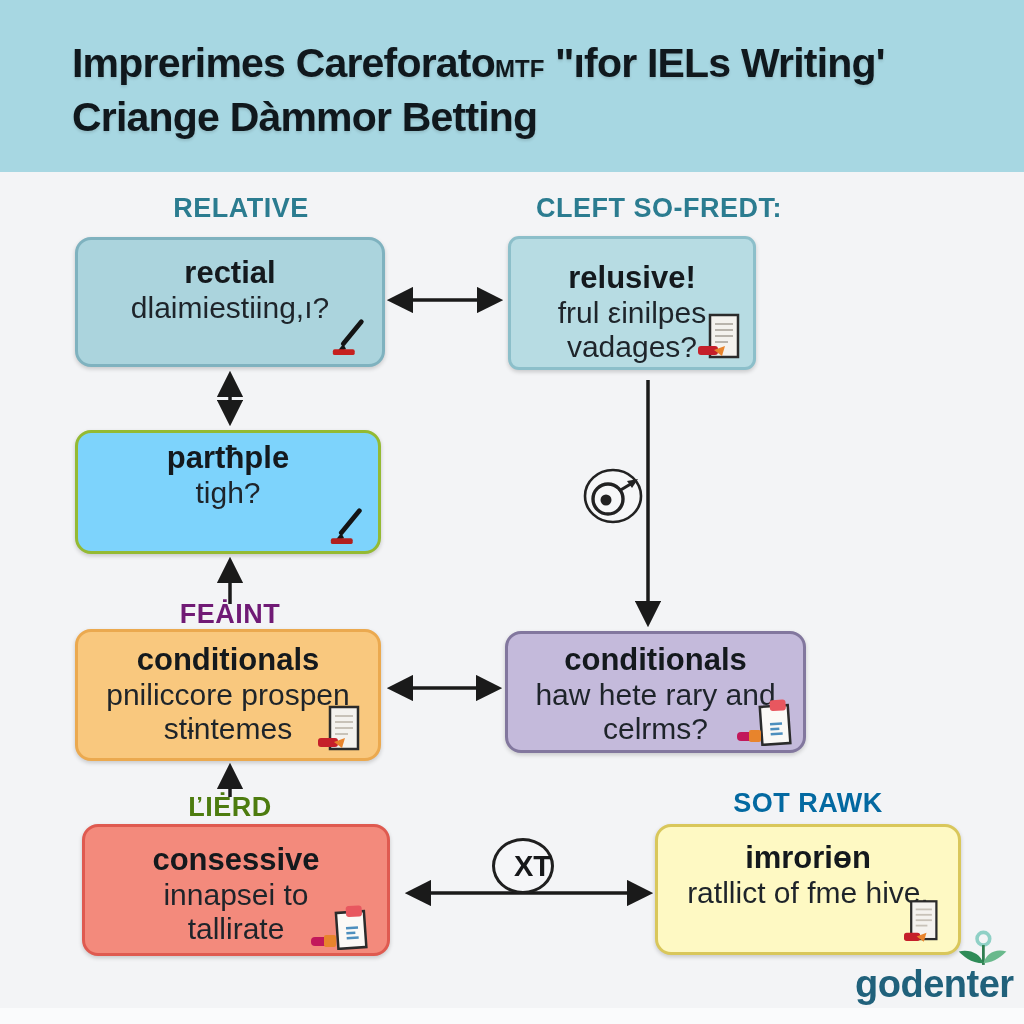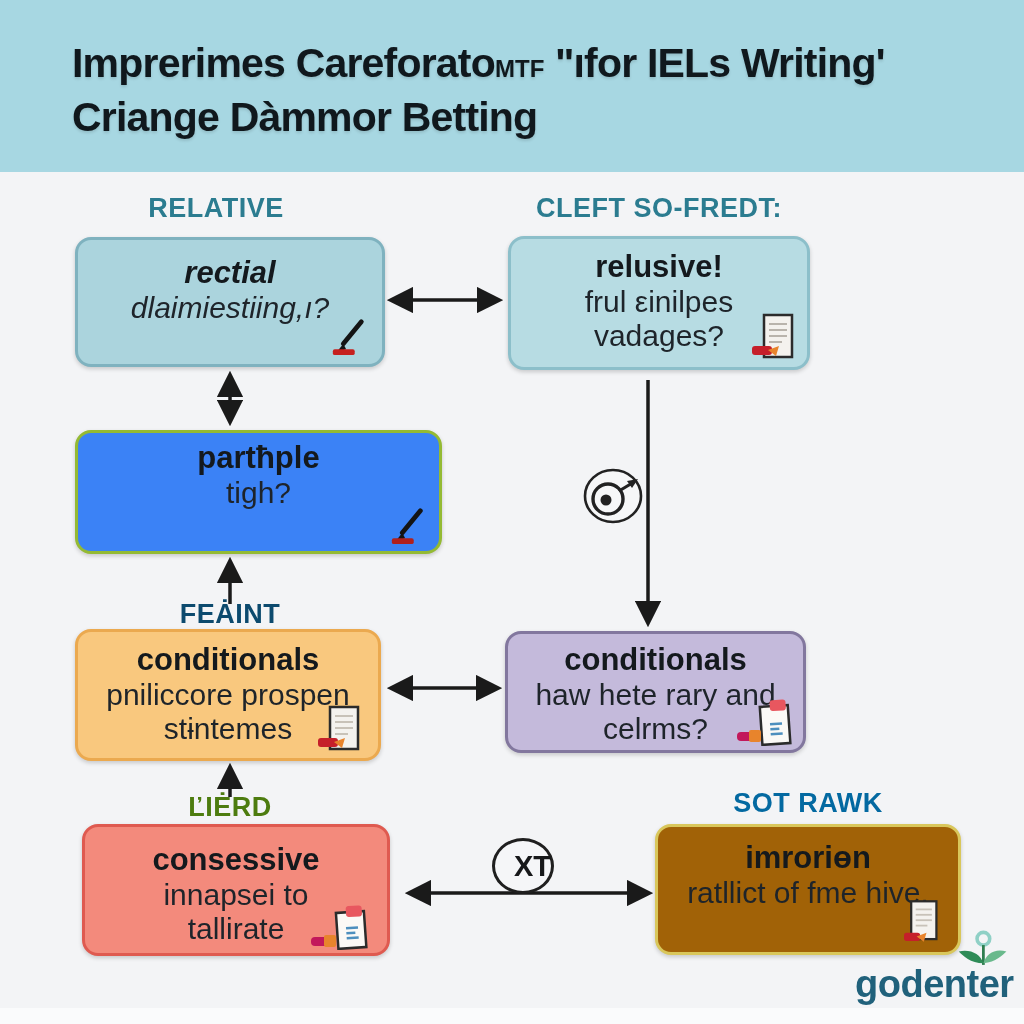--- a/index.html
+++ b/index.html
@@ -13,39 +13,39 @@
   .title-l1, .title-l2 {
     position:absolute; left:72px; color:#10181d; font-weight:800;
     font-size:41px; letter-spacing:-0.8px; white-space:nowrap;
     text-shadow:0 2px 3px rgba(0,0,0,0.12);
   }
   .title-l1 { top:40px; }
   .title-l2 { top:94px; }
   .t-small { font-size:24px; font-weight:700; letter-spacing:0; }
   
   .section-label { position:absolute; font-size:27px; font-weight:700; text-align:center; letter-spacing:0.5px; }
-  .lbl-relative { left:61px;  top:193px; width:310px; color:#2b7c90; }
+  .lbl-relative { left:86px;  top:193px; width:310px; color:#2b7c90; }
   .lbl-cleft    { left:508px; top:193px; width:302px; color:#2b7c90; }
-  .lbl-feaint   { left:75px;  top:599px; width:310px; color:#0c4a6e; }
+  .lbl-feaint   { left:75px;  top:599px; width:310px; color:#701a75; }
   .lbl-lierd    { left:80px;  top:792px; width:300px; color:#4d7c0f; }
   .lbl-sot      { left:655px; top:788px; width:306px; color:#0369a1; }
   
   .node {
     position:absolute; box-sizing:border-box; border-radius:16px; border:3px solid;
     text-align:center; box-shadow:0 2px 4px rgba(0,0,0,0.18); z-index:2;
   }
   .node-title { font-size:31px; font-weight:700; color:#14191d; line-height:37px; }
   .node-line  { font-size:30px; color:#1e242a; line-height:34px; }
-  .node-relative   { left:75px;  top:237px; width:310px; height:130px; background:#abd4dd; border-color:#7fb2bf; padding-top:14px;font-style:italic; }
-  .node-cleft      { left:508px; top:236px; width:302px; height:134px; background:#b7dce3; border-color:#8cbfca; padding-top:9px;  }
-  .node-participle { left:75px;  top:430px; width:367px; height:124px; background:#3b82f6; border-color:#94ba33; padding-top:6px;  }
+  .node-relative   { left:75px;  top:237px; width:310px; height:130px; background:#abd4dd; border-color:#7fb2bf; padding-top:14px; }
+  .node-cleft      { left:508px; top:236px; width:248px; height:134px; background:#b7dce3; border-color:#8cbfca; padding-top:20px;border-radius:11px;  }
+  .node-participle { left:75px;  top:430px; width:306px; height:124px; background:#7dd3fc; border-color:#94ba33; padding-top:6px;  }
   .node-cond-left  { left:75px;  top:629px; width:306px; height:132px; background:#f9c87e; border-color:#eba94f; padding-top:9px;  }
   .node-cond-right { left:505px; top:631px; width:301px; height:122px; background:#c4badb; border-color:#82779e; padding-top:7px;  }
   .node-concessive { left:82px;  top:824px; width:308px; height:132px; background:#f38a7c; border-color:#df5a50; padding-top:14px; }
-  .node-improrien  { left:655px; top:824px; width:306px; height:131px; background:#a16207; border-color:#d9c75b; padding-top:12px; }
+  .node-improrien  { left:655px; top:824px; width:306px; height:131px; background:#fef9c3; border-color:#d9c75b; padding-top:12px; }
   .node-icon { position:absolute; }
   .icon-rel  { right:14px; bottom:8px;  width:38px; height:38px; }
   .icon-clf  { right:10px; bottom:6px;  width:46px; height:48px; }
   .icon-par  { right:12px; bottom:6px;  width:38px; height:38px; }
   .icon-col  { right:14px; bottom:5px;  width:48px; height:48px; }
   .icon-cor  { right:8px;  bottom:4px;  width:58px; height:48px; }
   .icon-con  { right:14px; bottom:3px;  width:62px; height:46px; }
   .icon-imp  { right:18px; bottom:6px;  width:36px; height:48px; }
   
   .arrows { position:absolute; left:0; top:0; width:1024px; height:1024px; z-index:1; pointer-events:none; }

